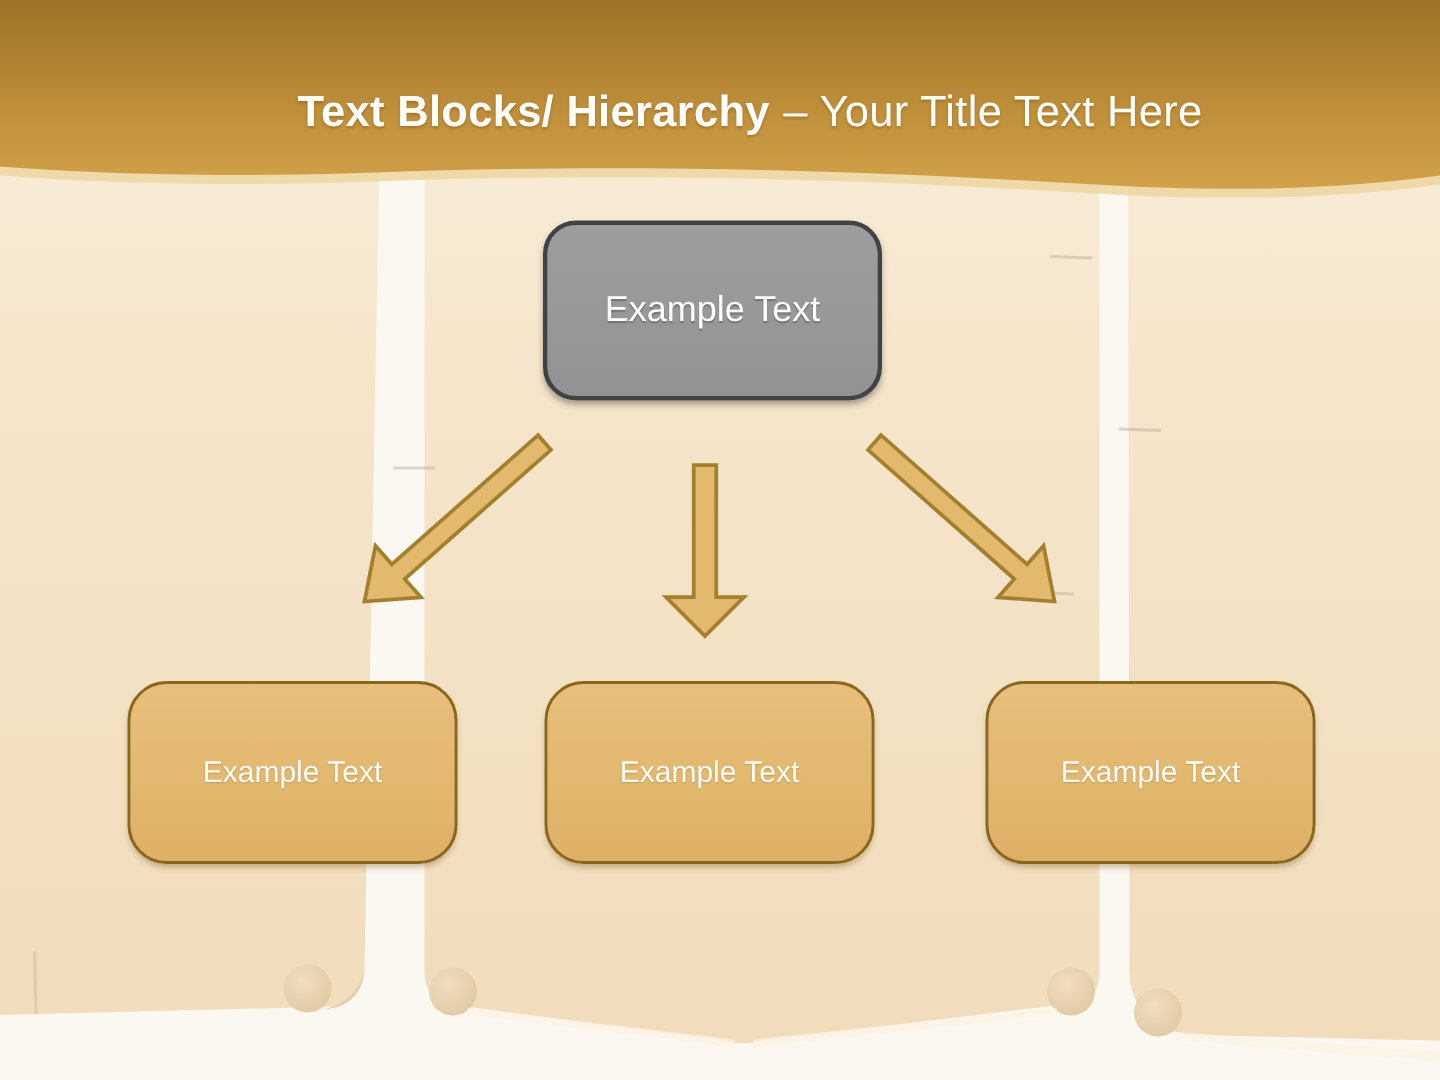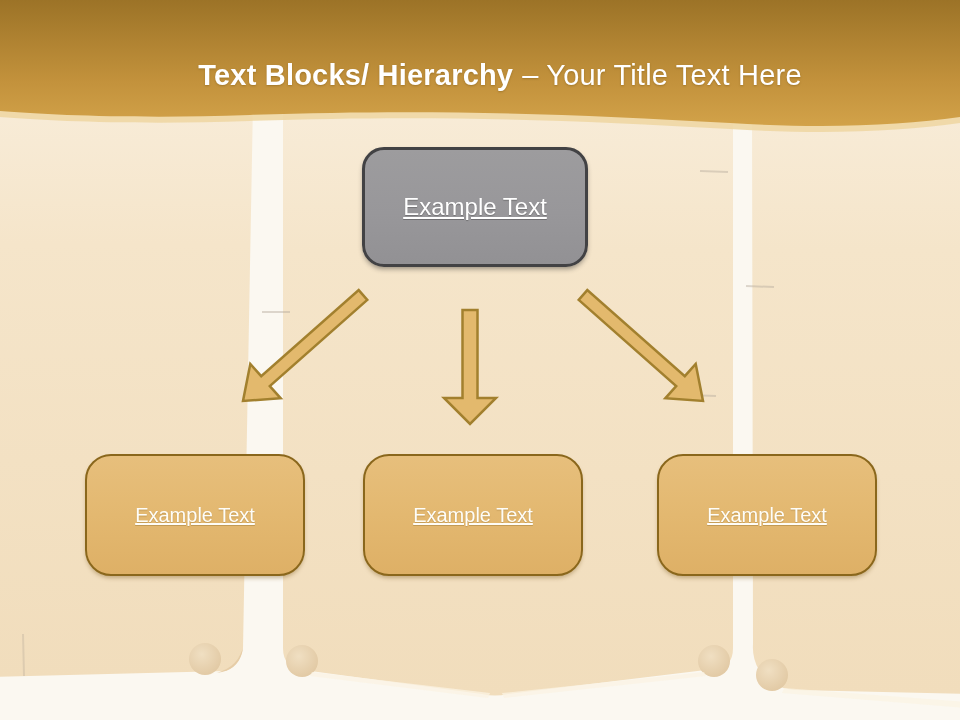--- a/index.html
+++ b/index.html
@@ -38,21 +38,20 @@
     margin-right: 9px;
   }
   .node {
     position: absolute;
     display: flex;
     align-items: center;
     justify-content: center;
     text-align: center;
     color: #ffffff;
     box-sizing: border-box;
-    text-decoration: underline;
   }
   .node-root {
     left: 362px; top: 147px;
     width: 226px; height: 120px;
     background: linear-gradient(180deg, #9d9c9e 0%, #98979a 55%, #929194 100%);
     border: 3px solid #424244;
     border-radius: 22px;
     font-size: 24px;
     box-shadow: 0 3px 5px -1px rgba(40,40,40,0.45);
     text-shadow: 0 1px 1px rgba(0,0,0,0.25);

